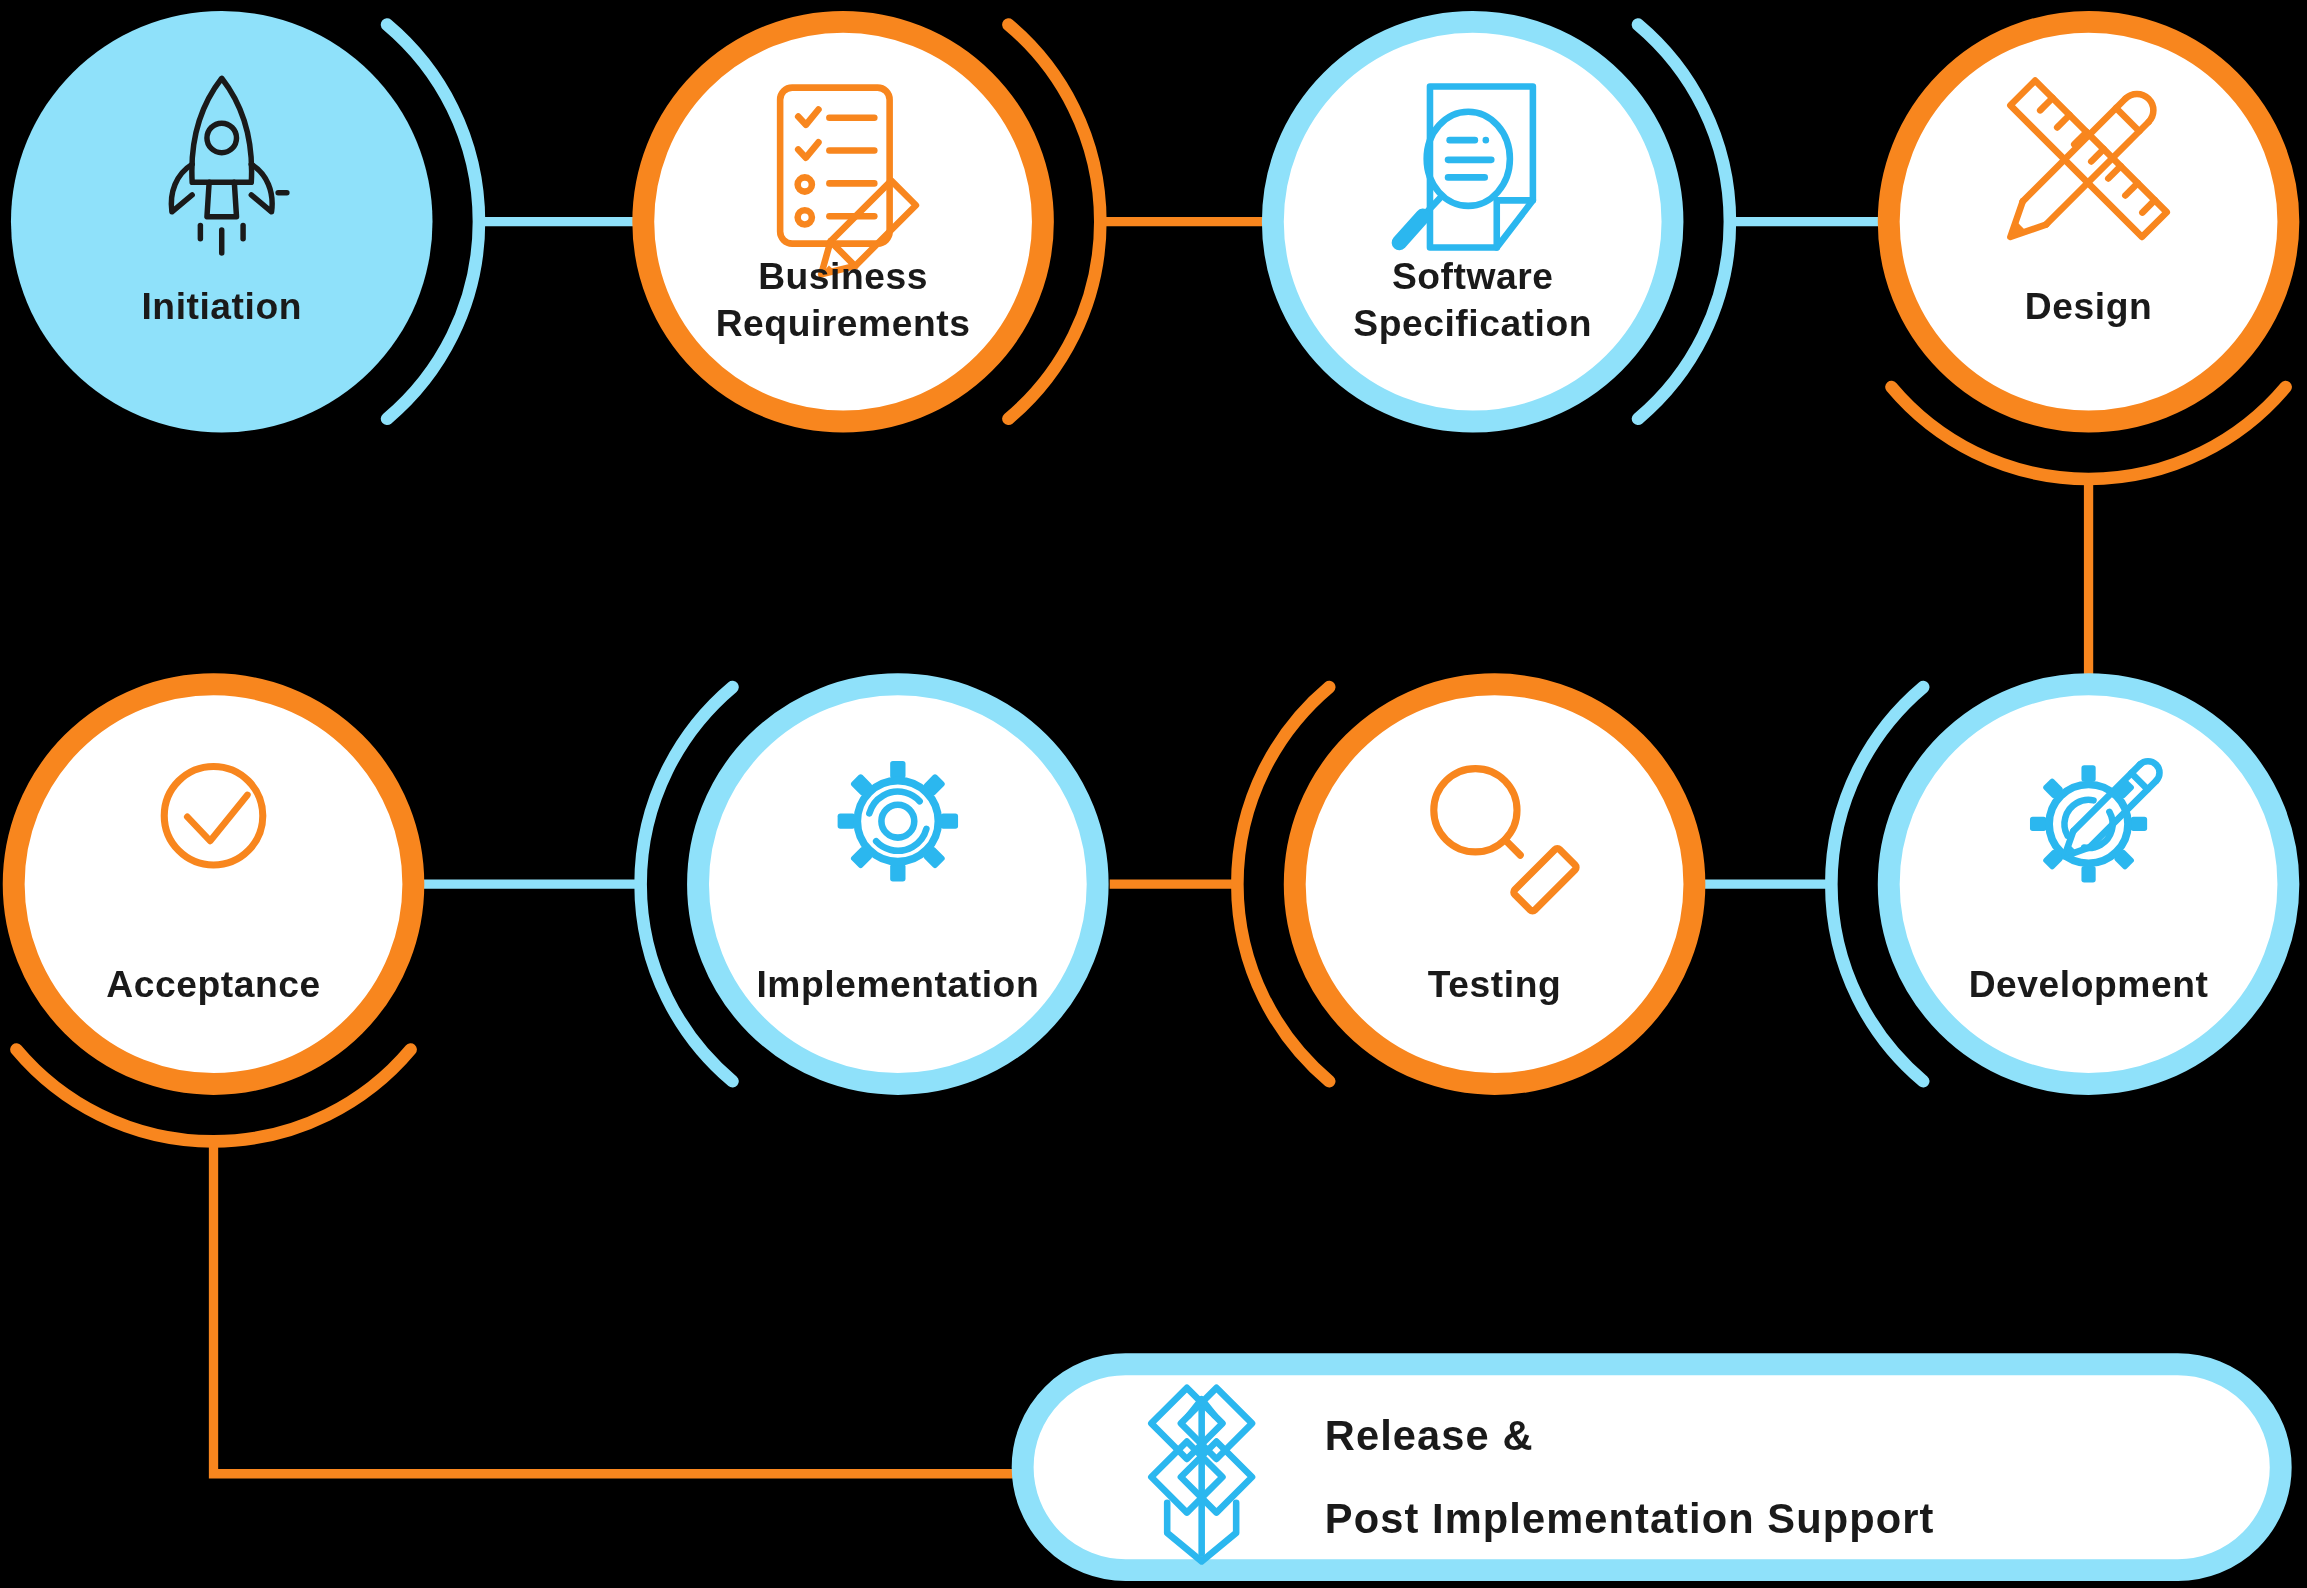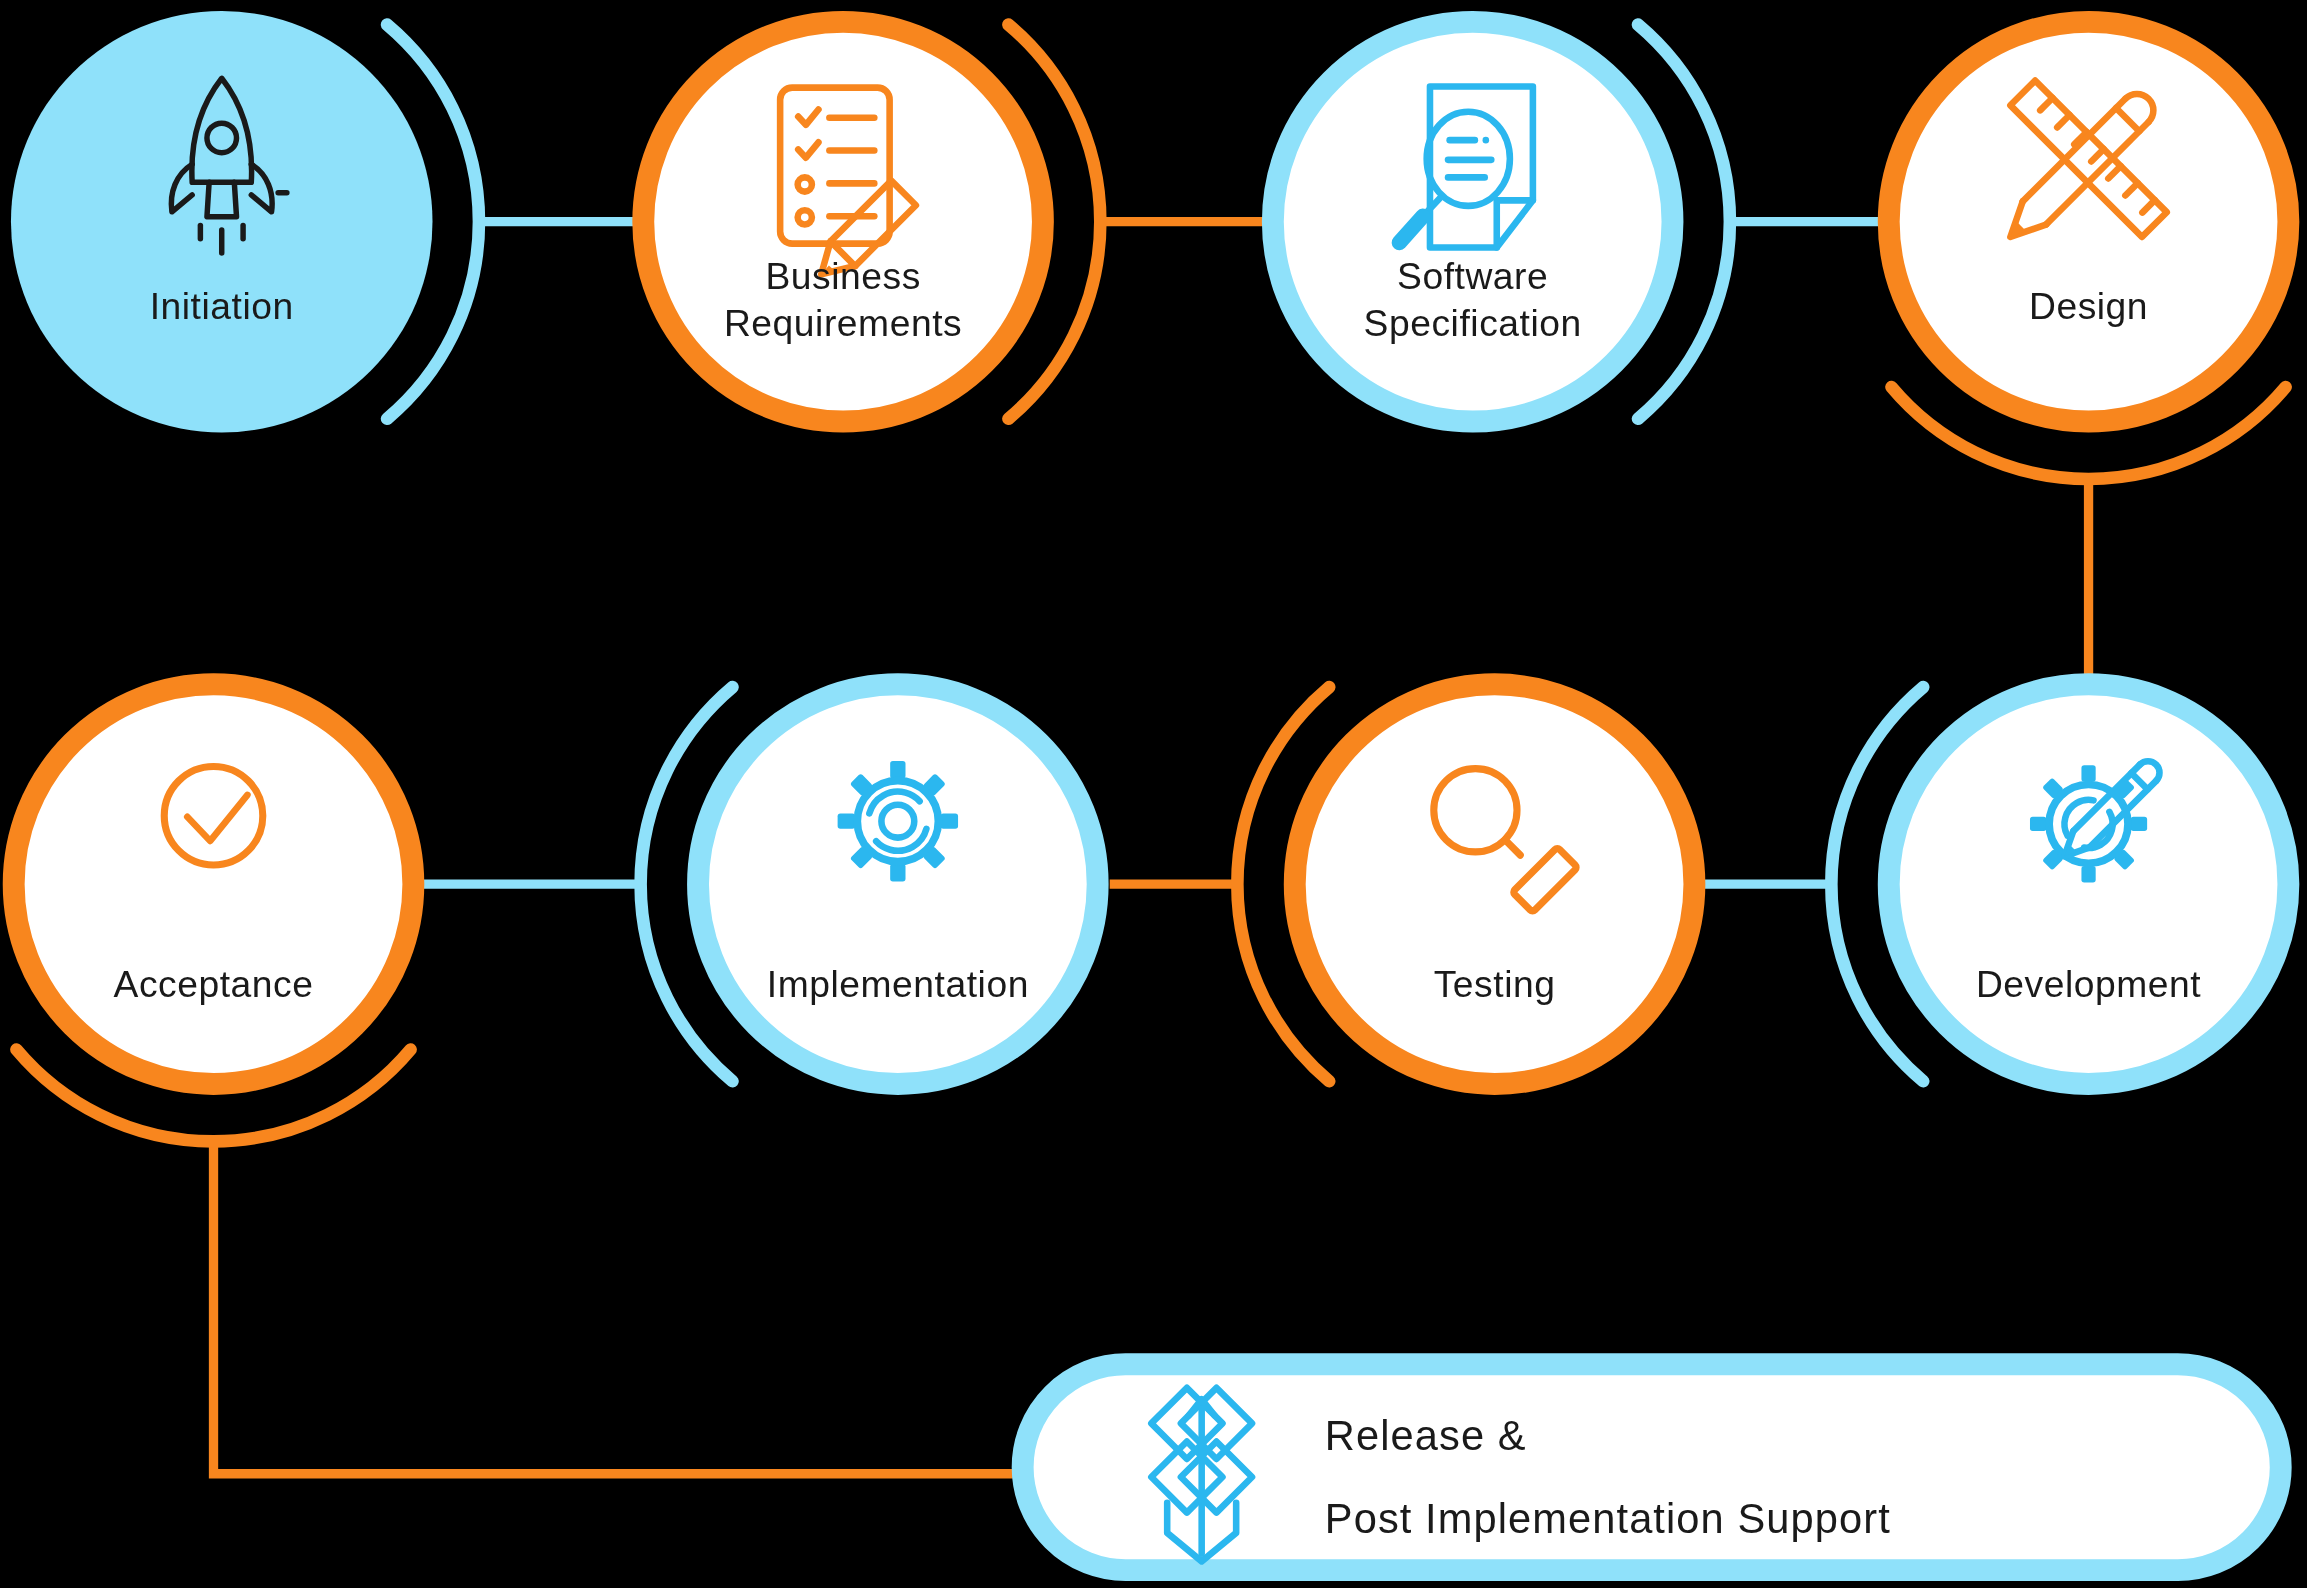--- a/index.html
+++ b/index.html
@@ -1,17 +1,17 @@
 <!DOCTYPE html>
 <html style="font-size:8.8px"><head>
 <meta charset="utf-8">
 <style>
   html,body{margin:0;padding:0;background:#000000;}
   body{font-family:"Liberation Sans",sans-serif;}
-  .diagram-wrap{width:100%;}
+  .diagram-wrap{width:100%;font-weight:bold;}
   svg{display:block;width:100%;height:auto;background:#000000;}
 
   
   .circle-blue-filled{fill:#8FE1FA;stroke:none;}
   .ring-orange{fill:#FFFFFF;stroke:#F8861E;stroke-width:40;}
   .ring-blue{fill:#FFFFFF;stroke:#8FE1FA;stroke-width:40;}
 
   
   .arc-orange{fill:none;stroke:#F8861E;stroke-width:23;stroke-linecap:round;}
   .arc-blue{fill:none;stroke:#8FE1FA;stroke-width:23;stroke-linecap:round;}

